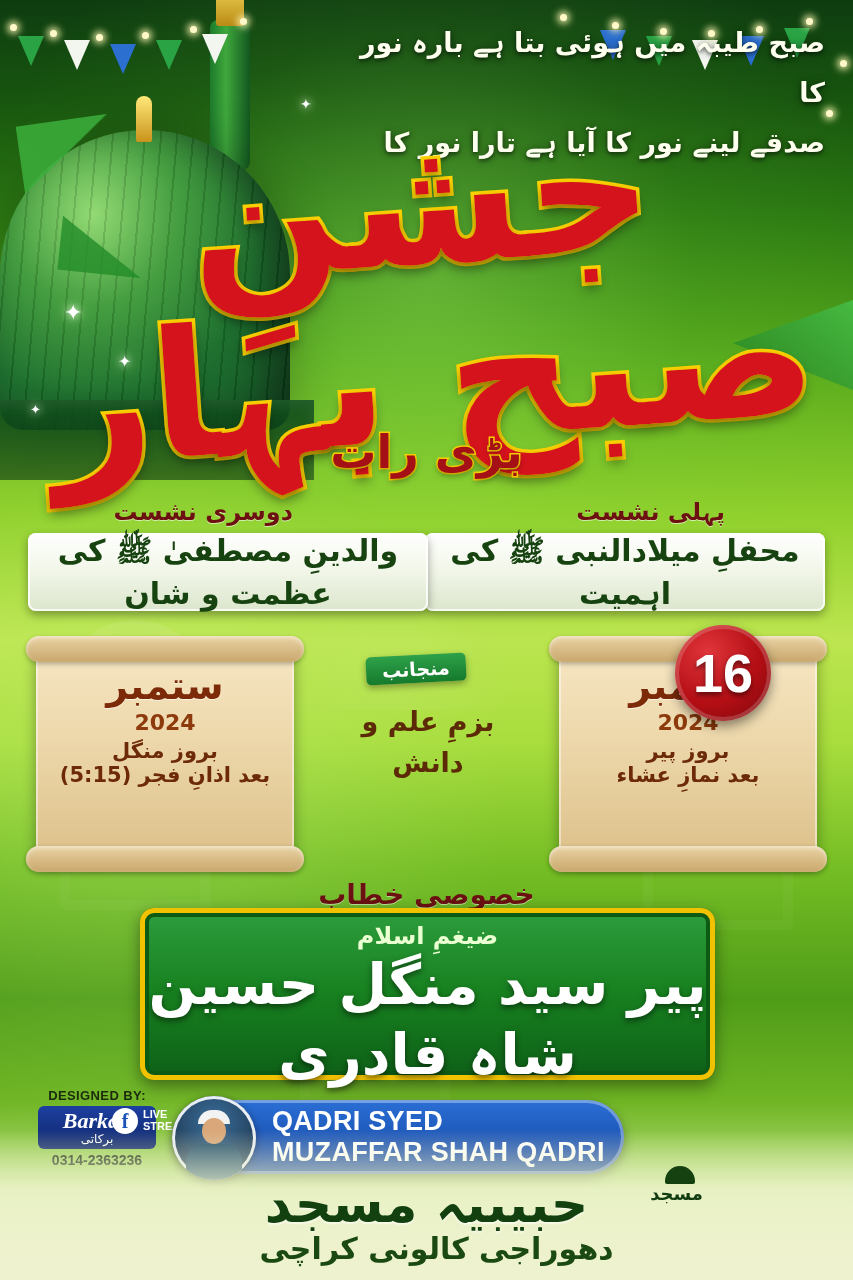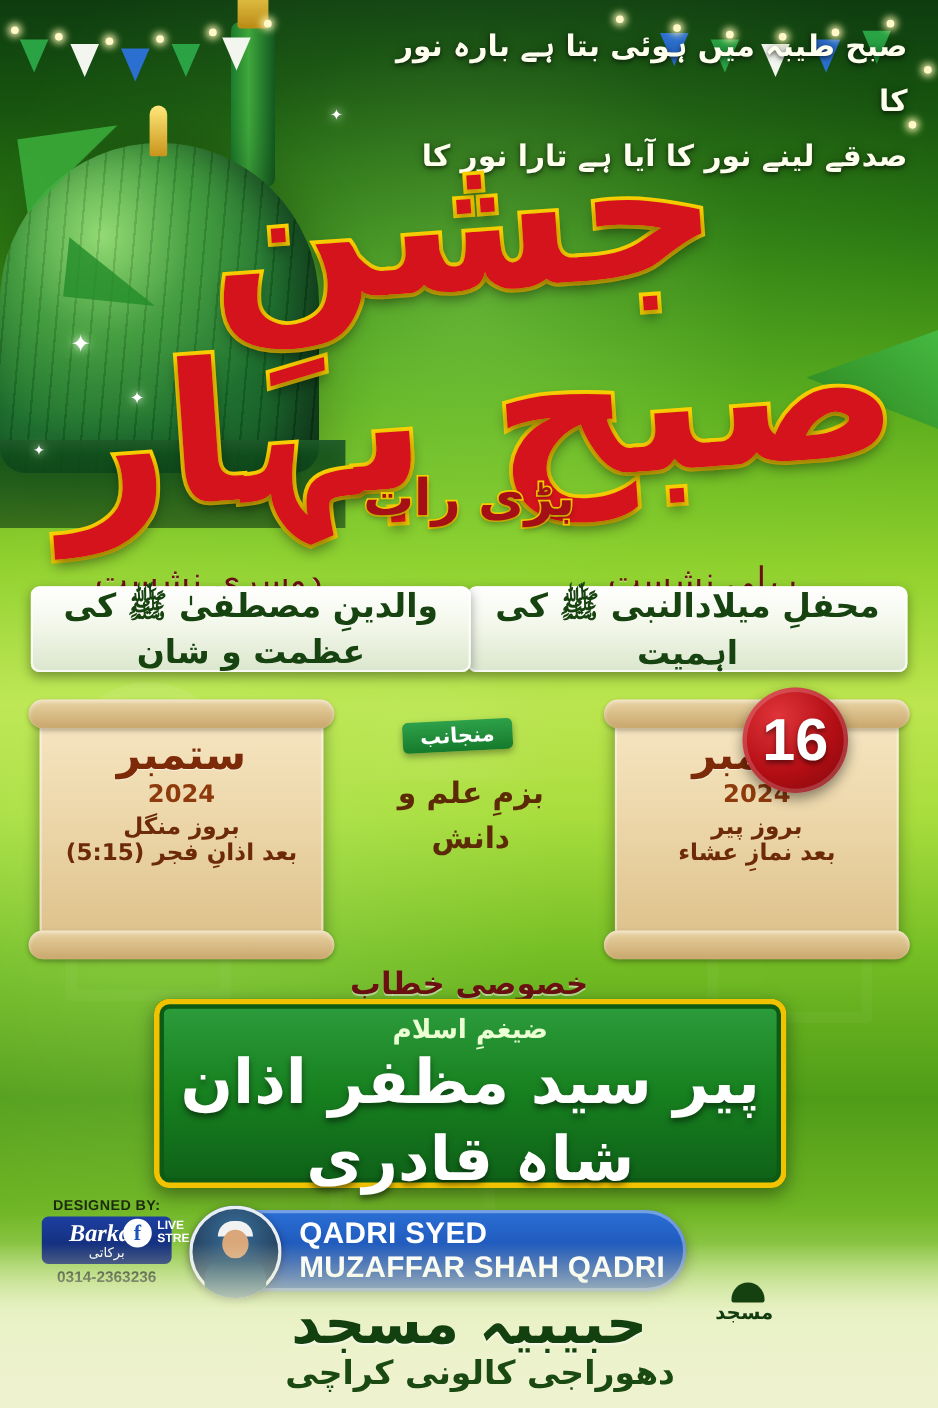--- a/index.html
+++ b/index.html
@@ -213,25 +213,24 @@
     font-weight: bold;
     color: #a50f16;
     -webkit-text-stroke: 3px #ffd400;
     paint-order: stroke fill;
     text-shadow: 0 3px 6px rgba(0,0,0,0.35);
   }
 
   
   .sess-label {
     position: absolute;
-    font-size: 32px;
-    font-weight: normal;
+    font-size: 24px;
+    font-weight: bold;
     color: #6c1010;
     text-shadow: 0 1px 0 rgba(255,255,255,0.55);
-    margin-top: 10px;
   }
   .sess-label.one { right: 128px; top: 498px; }
   .sess-label.two { right: 560px; top: 498px; }
 
   .ribbon {
     position: absolute;
     height: 78px;
     border-radius: 8px;
     background: linear-gradient(180deg, #ffffff 0%, #f3f7ea 45%, #dbe6cd 100%);
     box-shadow: 0 4px 10px rgba(0,0,0,0.35), inset 0 0 0 2px rgba(255,255,255,0.8);
@@ -629,21 +628,21 @@
       <div class="scroll-time">بعد اذانِ فجر (5:15)</div>
     </div>
   </div>
 
   <div class="mid-tag urdu">منجانب</div>
   <div class="mid-panel urdu">بزمِ علم و دانش</div>
 
   <div class="khitab urdu">خصوصی خطاب</div>
   <div class="speaker-box">
     <div class="speaker-pre urdu">ضیغمِ اسلام</div>
-    <div class="speaker-name urdu">پیر سید مظفر اذان شاہ قادری</div>
+    <div class="speaker-name urdu">پیر سید منگل حسین شاہ قادری</div>
   </div>
 
   <div class="designed">
     <div class="designed-label">DESIGNED BY:</div>
     <div class="designed-card">
       <div class="designed-brand">Barkati</div>
       <div class="designed-brand-ur urdu">برکاتی</div>
     </div>
     <div class="designed-phone">0314-2363236</div>
   </div>

